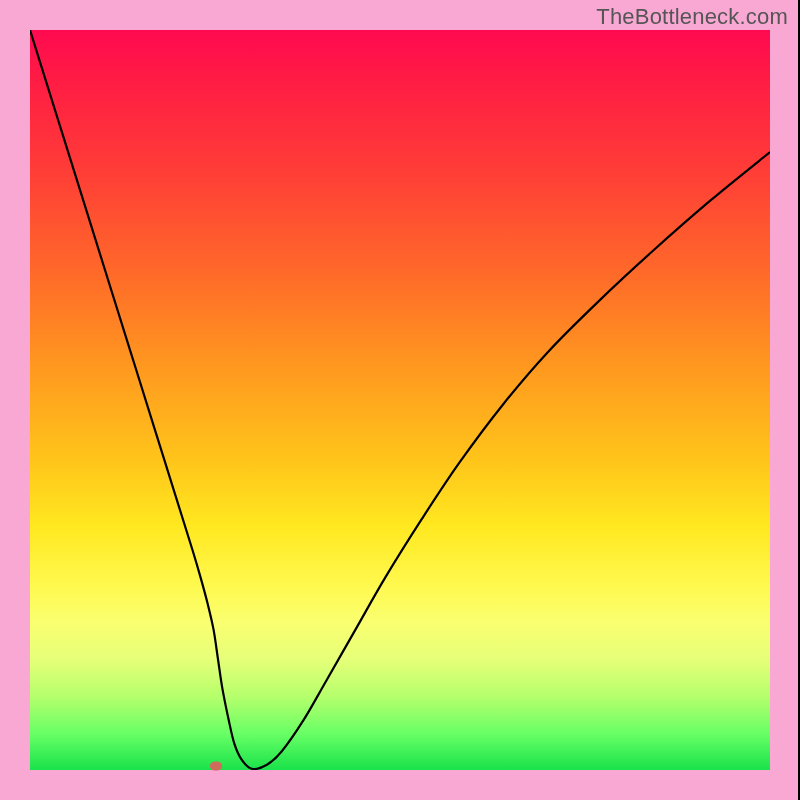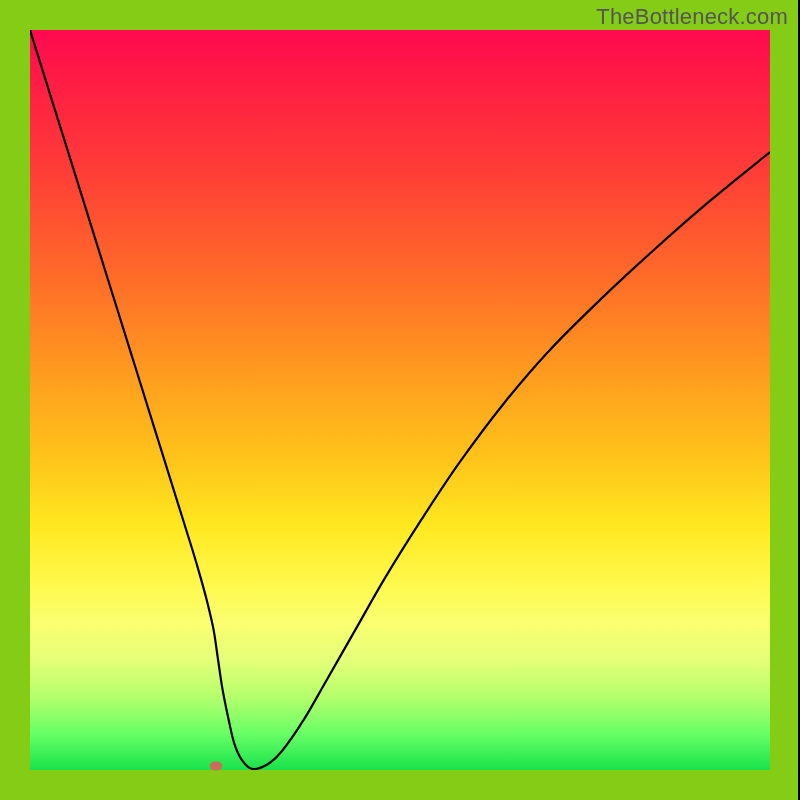--- a/index.html
+++ b/index.html
@@ -8,21 +8,21 @@
     width: 800px;
     height: 800px;
     overflow: hidden;
     background: #000;
     font-family: Arial, Helvetica, sans-serif;
   }
   .frame {
     position: relative;
     width: 798px;
     height: 800px;
-    background: #84cc16;
+    background: #f9a8d4;
   }
   .plot-area {
     position: absolute;
     left: 30px;
     top: 30px;
     width: 740px;
     height: 740px;
     
     background: linear-gradient(
       to bottom,

